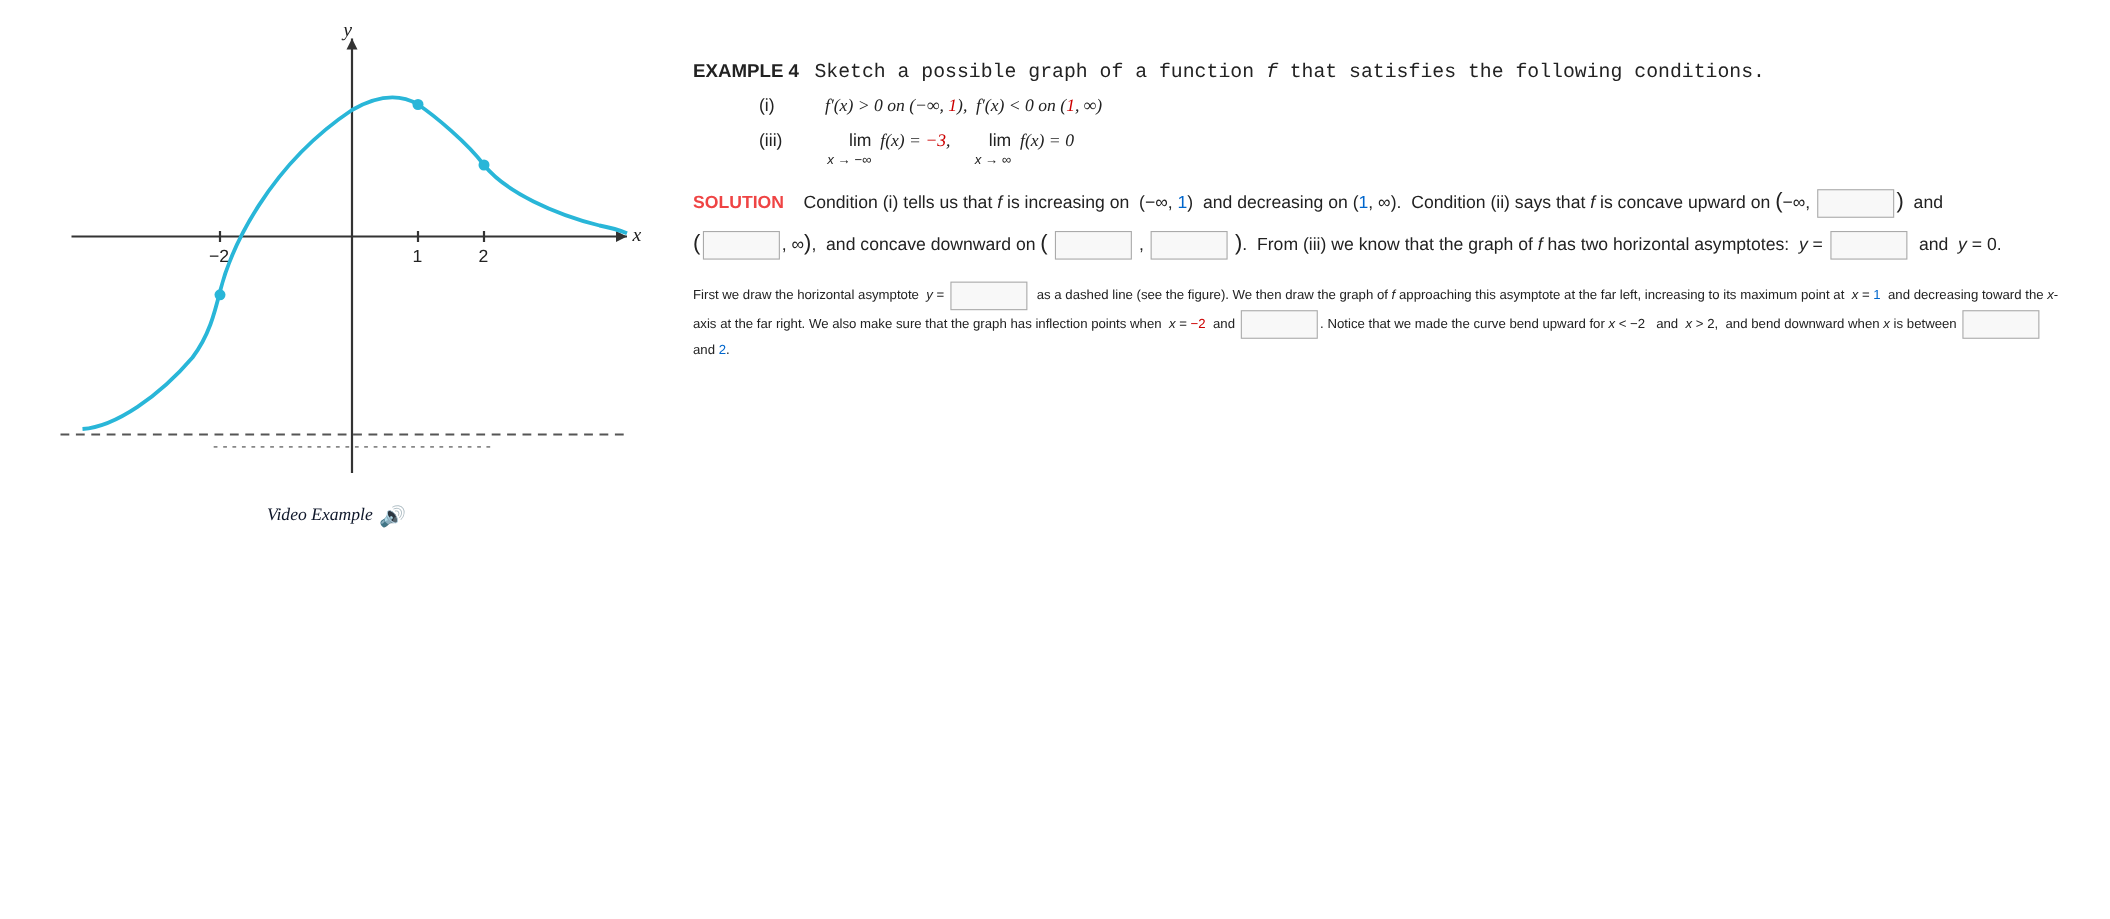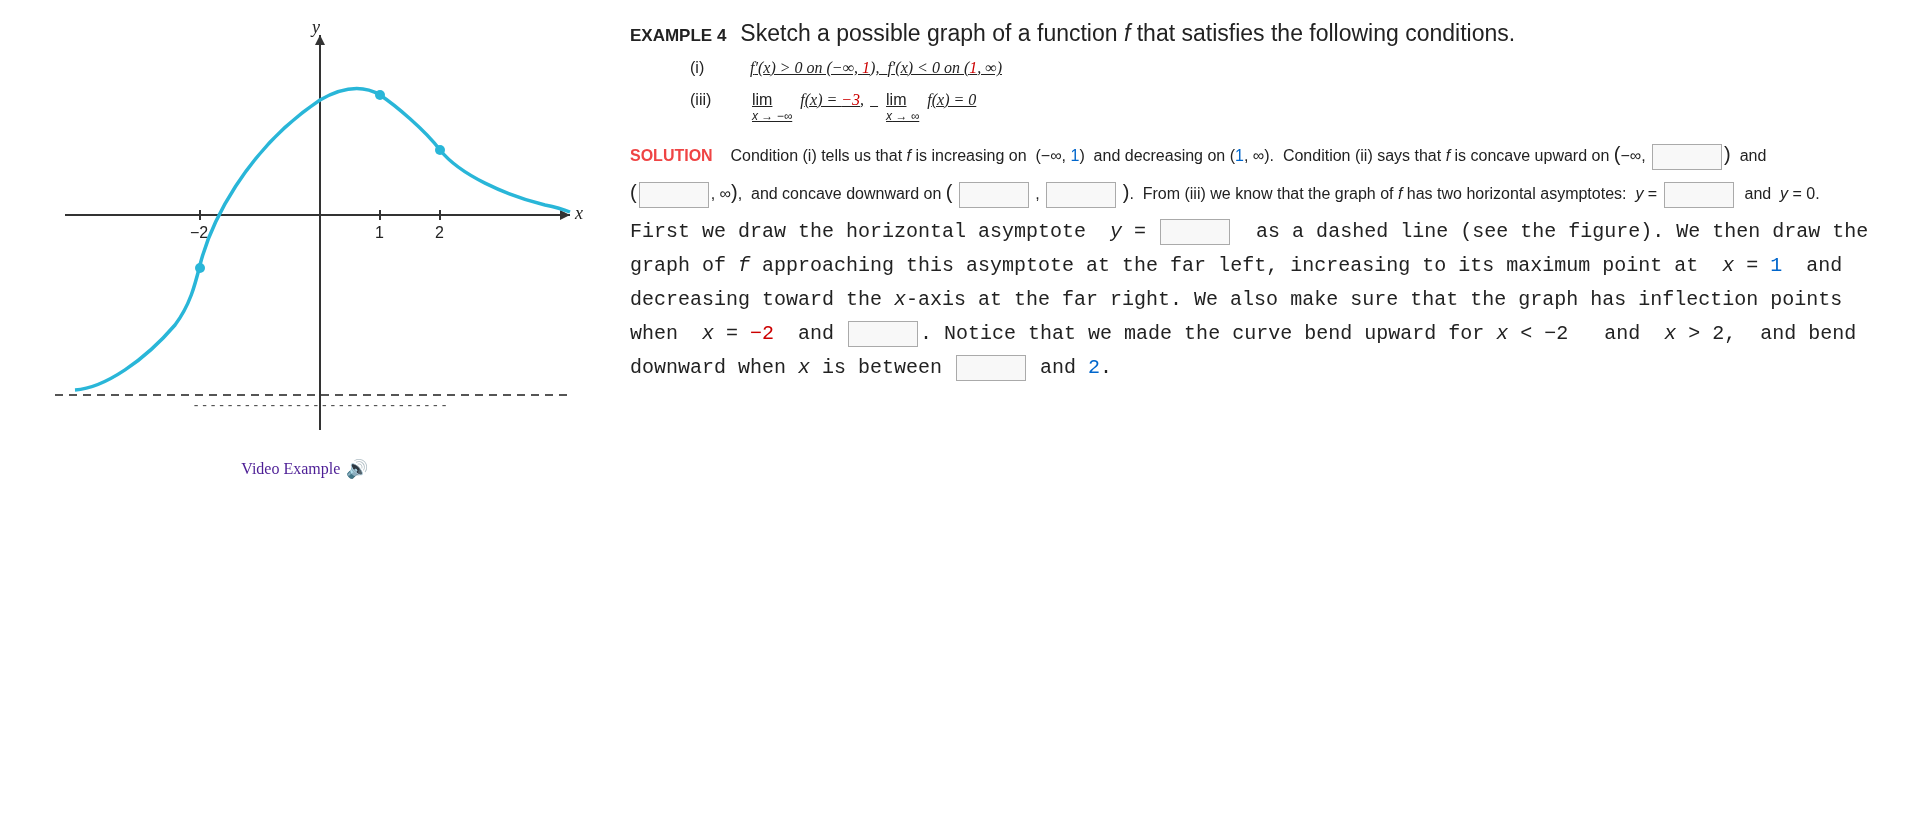--- a/index.html
+++ b/index.html
@@ -24,27 +24,28 @@
     }
 
     .graph-container {
       position: relative;
       width: 560px;
       height: 420px;
       margin-bottom: 10px;
     }
 
     .video-example {
-      color: #4c1d95;
+      color: #0f172a;
       font-size: 16px;
       display: flex;
       align-items: center;
       gap: 6px;
       cursor: pointer;
       margin-top: 8px;
+      font-style: italic;
     }
 
     .right-panel {
       flex: 1;
       padding: 20px 40px 20px 30px;
       overflow-y: auto;
     }
 
     .example-header {
       display: flex;
@@ -53,22 +54,23 @@
       margin-bottom: 4px;
     }
 
     .example-label {
       font-weight: bold;
       font-size: 17px;
       font-family: Arial, sans-serif;
     }
 
     .example-text {
-      font-size: 23px;
-      font-family: Liberation Sans, sans-serif;
+      font-size: 18px;
+      font-family: Liberation Mono, monospace;
+      margin-top: 36px;
     }
 
     .conditions-list {
       margin: 12px 0 12px 60px;
     }
 
     .condition-row {
       display: flex;
       align-items: baseline;
       margin-bottom: 14px;
@@ -78,21 +80,20 @@
     .cond-label {
       min-width: 40px;
       font-family: Arial, sans-serif;
       font-size: 16px;
       color: #222;
     }
 
     .cond-content {
       font-size: 16px;
       font-style: italic;
-      text-decoration: underline;
     }
 
     .red { color: #cc0000; }
     .blue { color: #0066cc; }
     .solution-label {
       color: #ef4444;
       font-family: Arial, sans-serif;
       font-size: 16px;
       font-weight: bold;
     }
@@ -112,31 +113,31 @@
       background: #f8f8f8;
       vertical-align: middle;
       margin: 0 2px;
     }
 
     .solution-block {
       margin-top: 8px;
     }
 
     .para {
-      font-family: Liberation Mono, monospace;
-      font-size: 20px;
+      font-family: Liberation Sans, sans-serif;
+      font-size: 12px;
       line-height: 1.7;
-      margin-top: 6px;
+      margin-top: 18px;
     }
 
     
     .limit-display {
       display: inline-flex;
       flex-direction: column;
-      align-items: flex-start;
+      align-items: flex-end;
       vertical-align: middle;
       font-size: 15px;
       margin: 0 2px;
     }
     .limit-display .lim-word {
       font-family: Arial, sans-serif;
       font-size: 16px;
       font-style: normal;
     }
     .limit-display .lim-sub {

